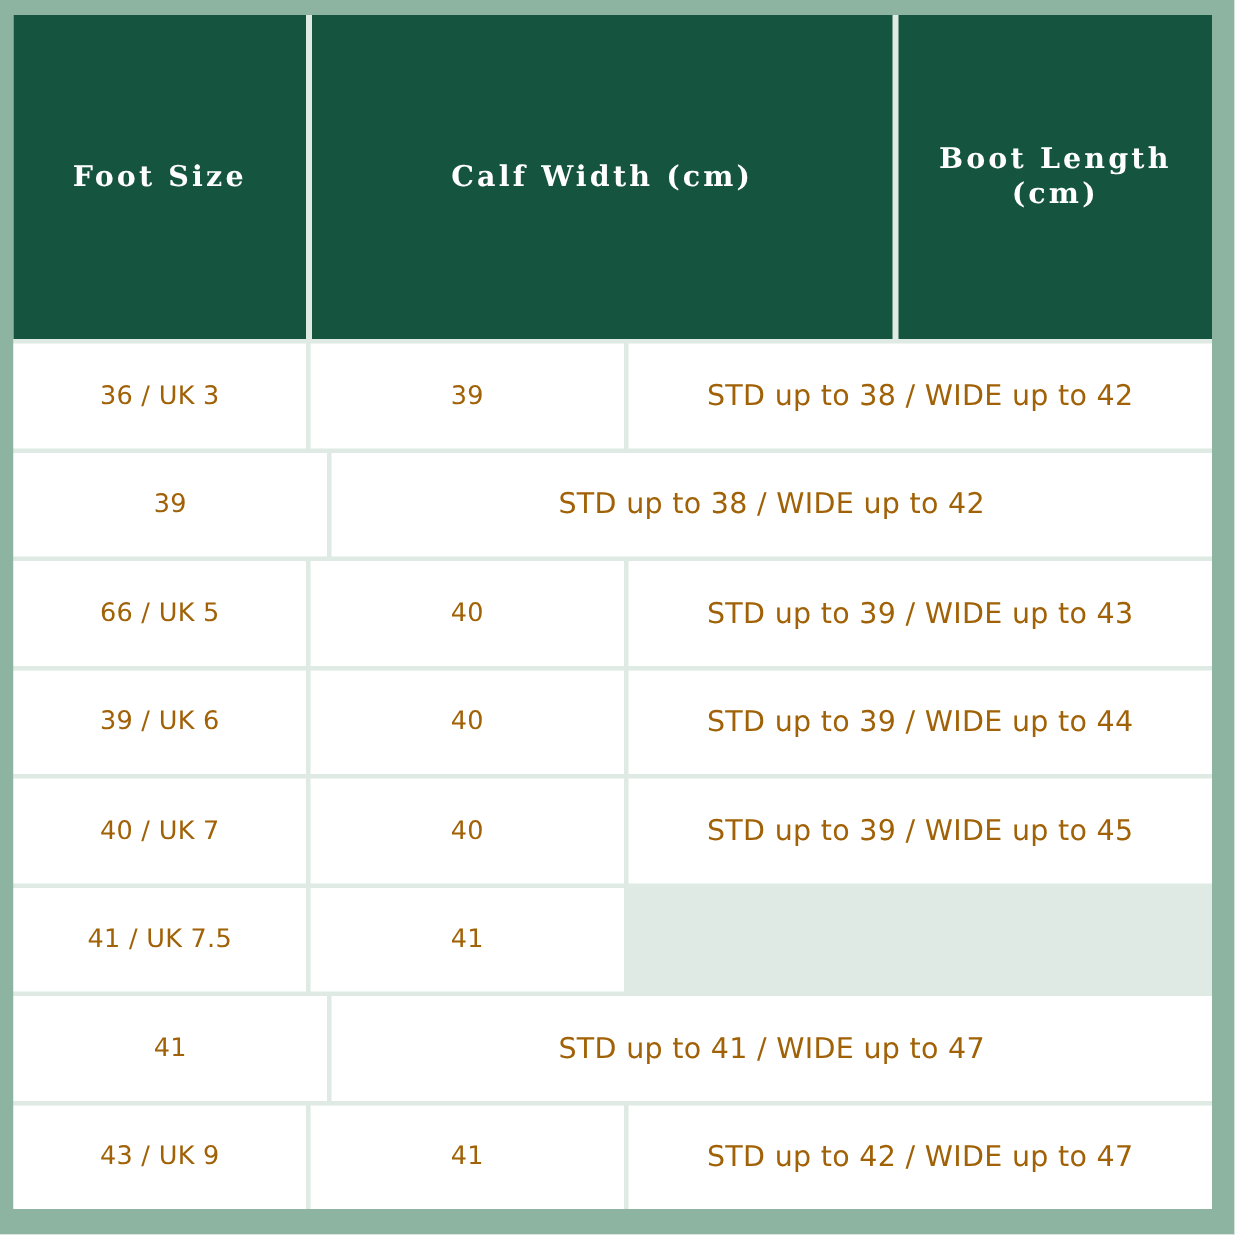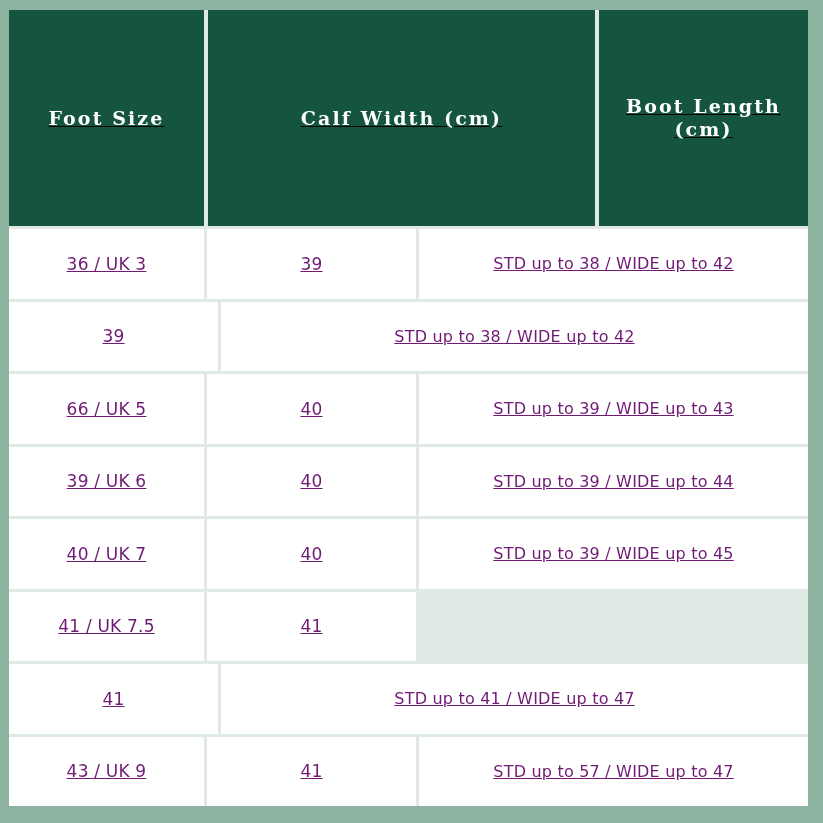--- a/index.html
+++ b/index.html
@@ -34,21 +34,20 @@
     background: #e2eee8;
   }
 
   
   .chart-head-row {
     display: flex;
     height: 216px;
     flex: 0 0 216px;
     background: #dfeae4;
     gap: 4px;
-    text-decoration: underline;
   }
   .chart-head-cell {
     background: #15543f;
     display: flex;
     align-items: center;
     justify-content: center;
     text-align: center;
     color: #ffffff;
     font-family: "DejaVu Serif", "Liberation Serif", serif;
     font-weight: bold;
@@ -73,36 +72,35 @@
     display: flex;
     flex: 1 1 0;
     gap: 3px;
     min-height: 0;
   }
   .chart-cell {
     background: #fefffe;
     display: flex;
     align-items: center;
     justify-content: center;
-    color: #701a75;
+    color: #a16207;
     font-family: "DejaVu Sans", "Liberation Sans", sans-serif;
     font-size: 17px;
     letter-spacing: 0.2px;
     padding: 0 8px;
     box-sizing: border-box;
     min-width: 0;
-    text-decoration: underline;
   }
 
   
   .col-1 { flex: 0 0 195px; width: 195px; }
   .col-2 { flex: 0 0 209px; width: 209px; }
   .col-3 { flex: 1 1 auto; }
 
-  .chart-cell.col-3 { font-size: 16px; }
+  .chart-cell.col-3 { font-size: 19px; }
 </style>
 </head>
 <body>
 
 <div id="size-chart-frame">
   <div id="size-chart-table">
 
     <div class="chart-head-row">
       <div class="chart-head-cell col-1">Foot Size</div>
       <div class="chart-head-cell col-3">Calf Width (cm)</div>
@@ -146,18 +144,18 @@
       </div>
 
       <div class="chart-row">
         <div class="chart-cell col-2">41</div>
         <div class="chart-cell col-3">STD up to 41 / WIDE up to 47</div>
       </div>
 
       <div class="chart-row">
         <div class="chart-cell col-1">43 / UK 9</div>
         <div class="chart-cell col-2">41</div>
-        <div class="chart-cell col-3">STD up to 57 / WIDE up to 47</div>
+        <div class="chart-cell col-3">STD up to 42 / WIDE up to 47</div>
       </div>
 
     </div>
   </div>
 </div>
 
 </body></html>

